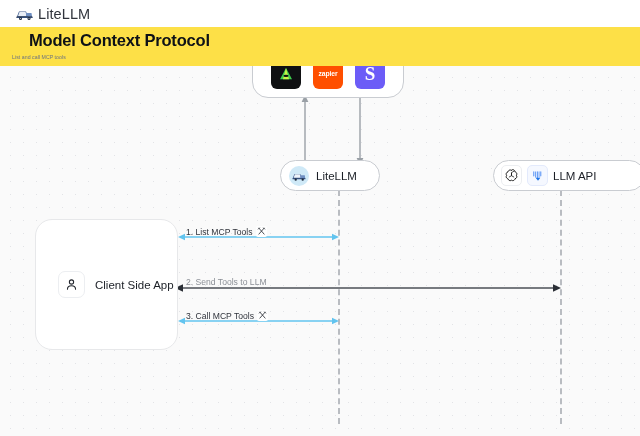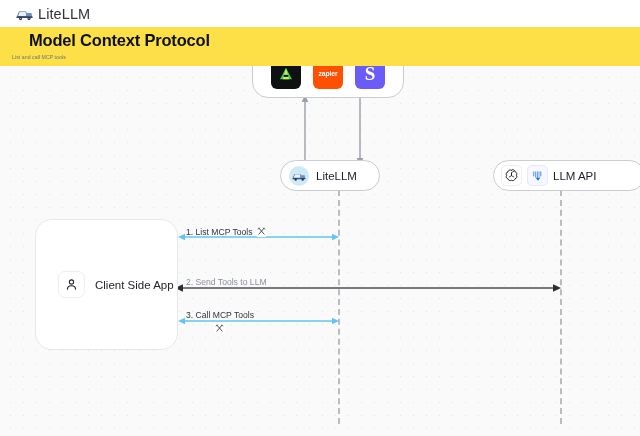--- a/index.html
+++ b/index.html
@@ -327,21 +327,21 @@
           <path d="M3.5 5.5 L6.5 2.5"></path>
             <path d="M20.5 5.5 L17.5 2.5"></path>
         </svg>
       </span>
     </div>
 
     <div class="edge-label muted" style="left:186px; top:211px;justify-content:center;">
       <span>2. Send Tools to LLM</span>
     </div>
 
-    <div class="edge-label" style="left:186px; top:244px;flex-direction:column;">
+    <div class="edge-label" style="left:186px; top:244px;">
       <span>3. Call MCP Tools</span>
       <span class="tool-glyph">
         <svg width="9" height="9" viewBox="0 0 24 24" fill="none" stroke="#20242b" stroke-width="2.1" stroke-linecap="round">
           <path d="M5 3 L19 19"></path>
             <path d="M19 3 L5 19"></path>
           <path d="M3.5 5.5 L6.5 2.5"></path>
             <path d="M20.5 5.5 L17.5 2.5"></path>
         </svg>
       </span>
     </div>

